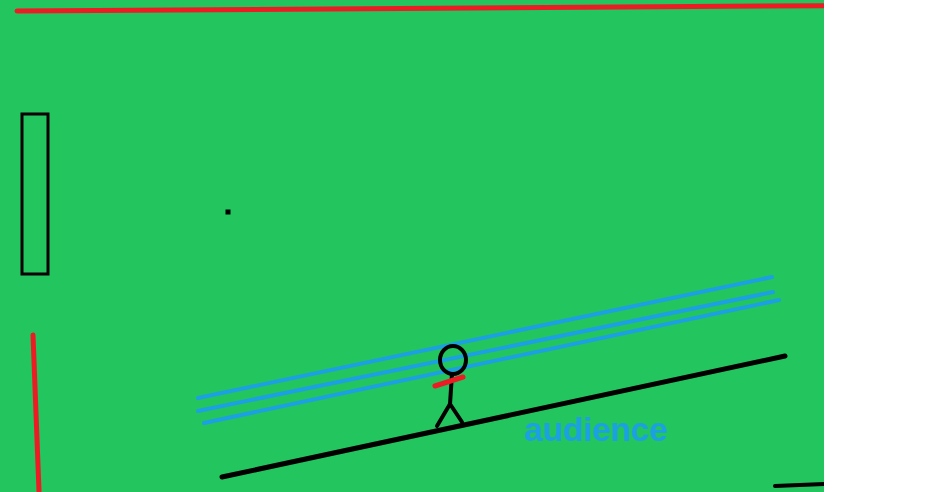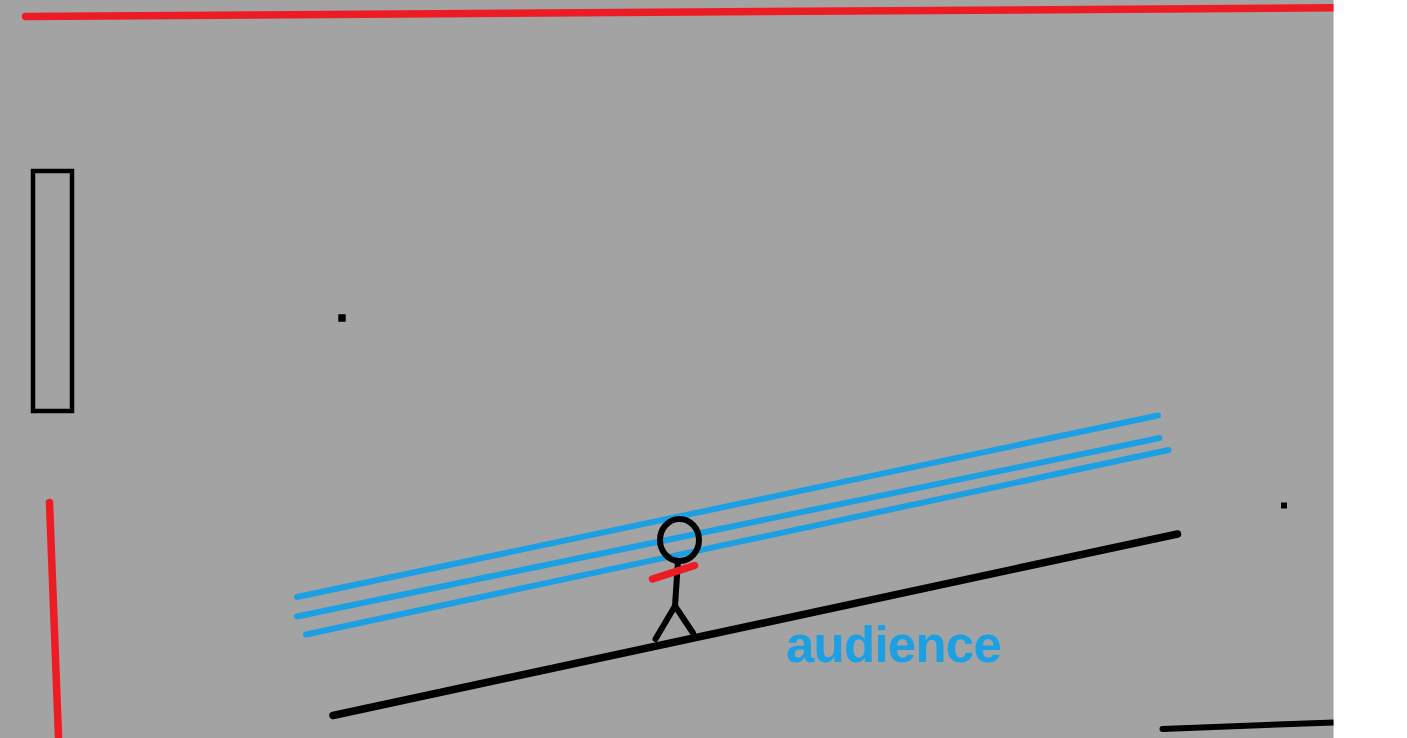--- a/index.html
+++ b/index.html
@@ -5,23 +5,23 @@
   html, body {
     margin: 0;
     padding: 0;
     background: #ffffff;
   }
   body {
     font-family: "Liberation Sans", sans-serif;
   }
   #canvas-root {
     position: relative;
-    width: 889px;
+    width: 824px;
     height: 492px;
-    background: #a3a3a3;
+    background: #22c55e;
     overflow: hidden;
   }
   #whiteboard-svg {
     position: absolute;
     left: 0;
     top: 0;
     width: 938px;
     height: 492px;
     display: block;
   }

